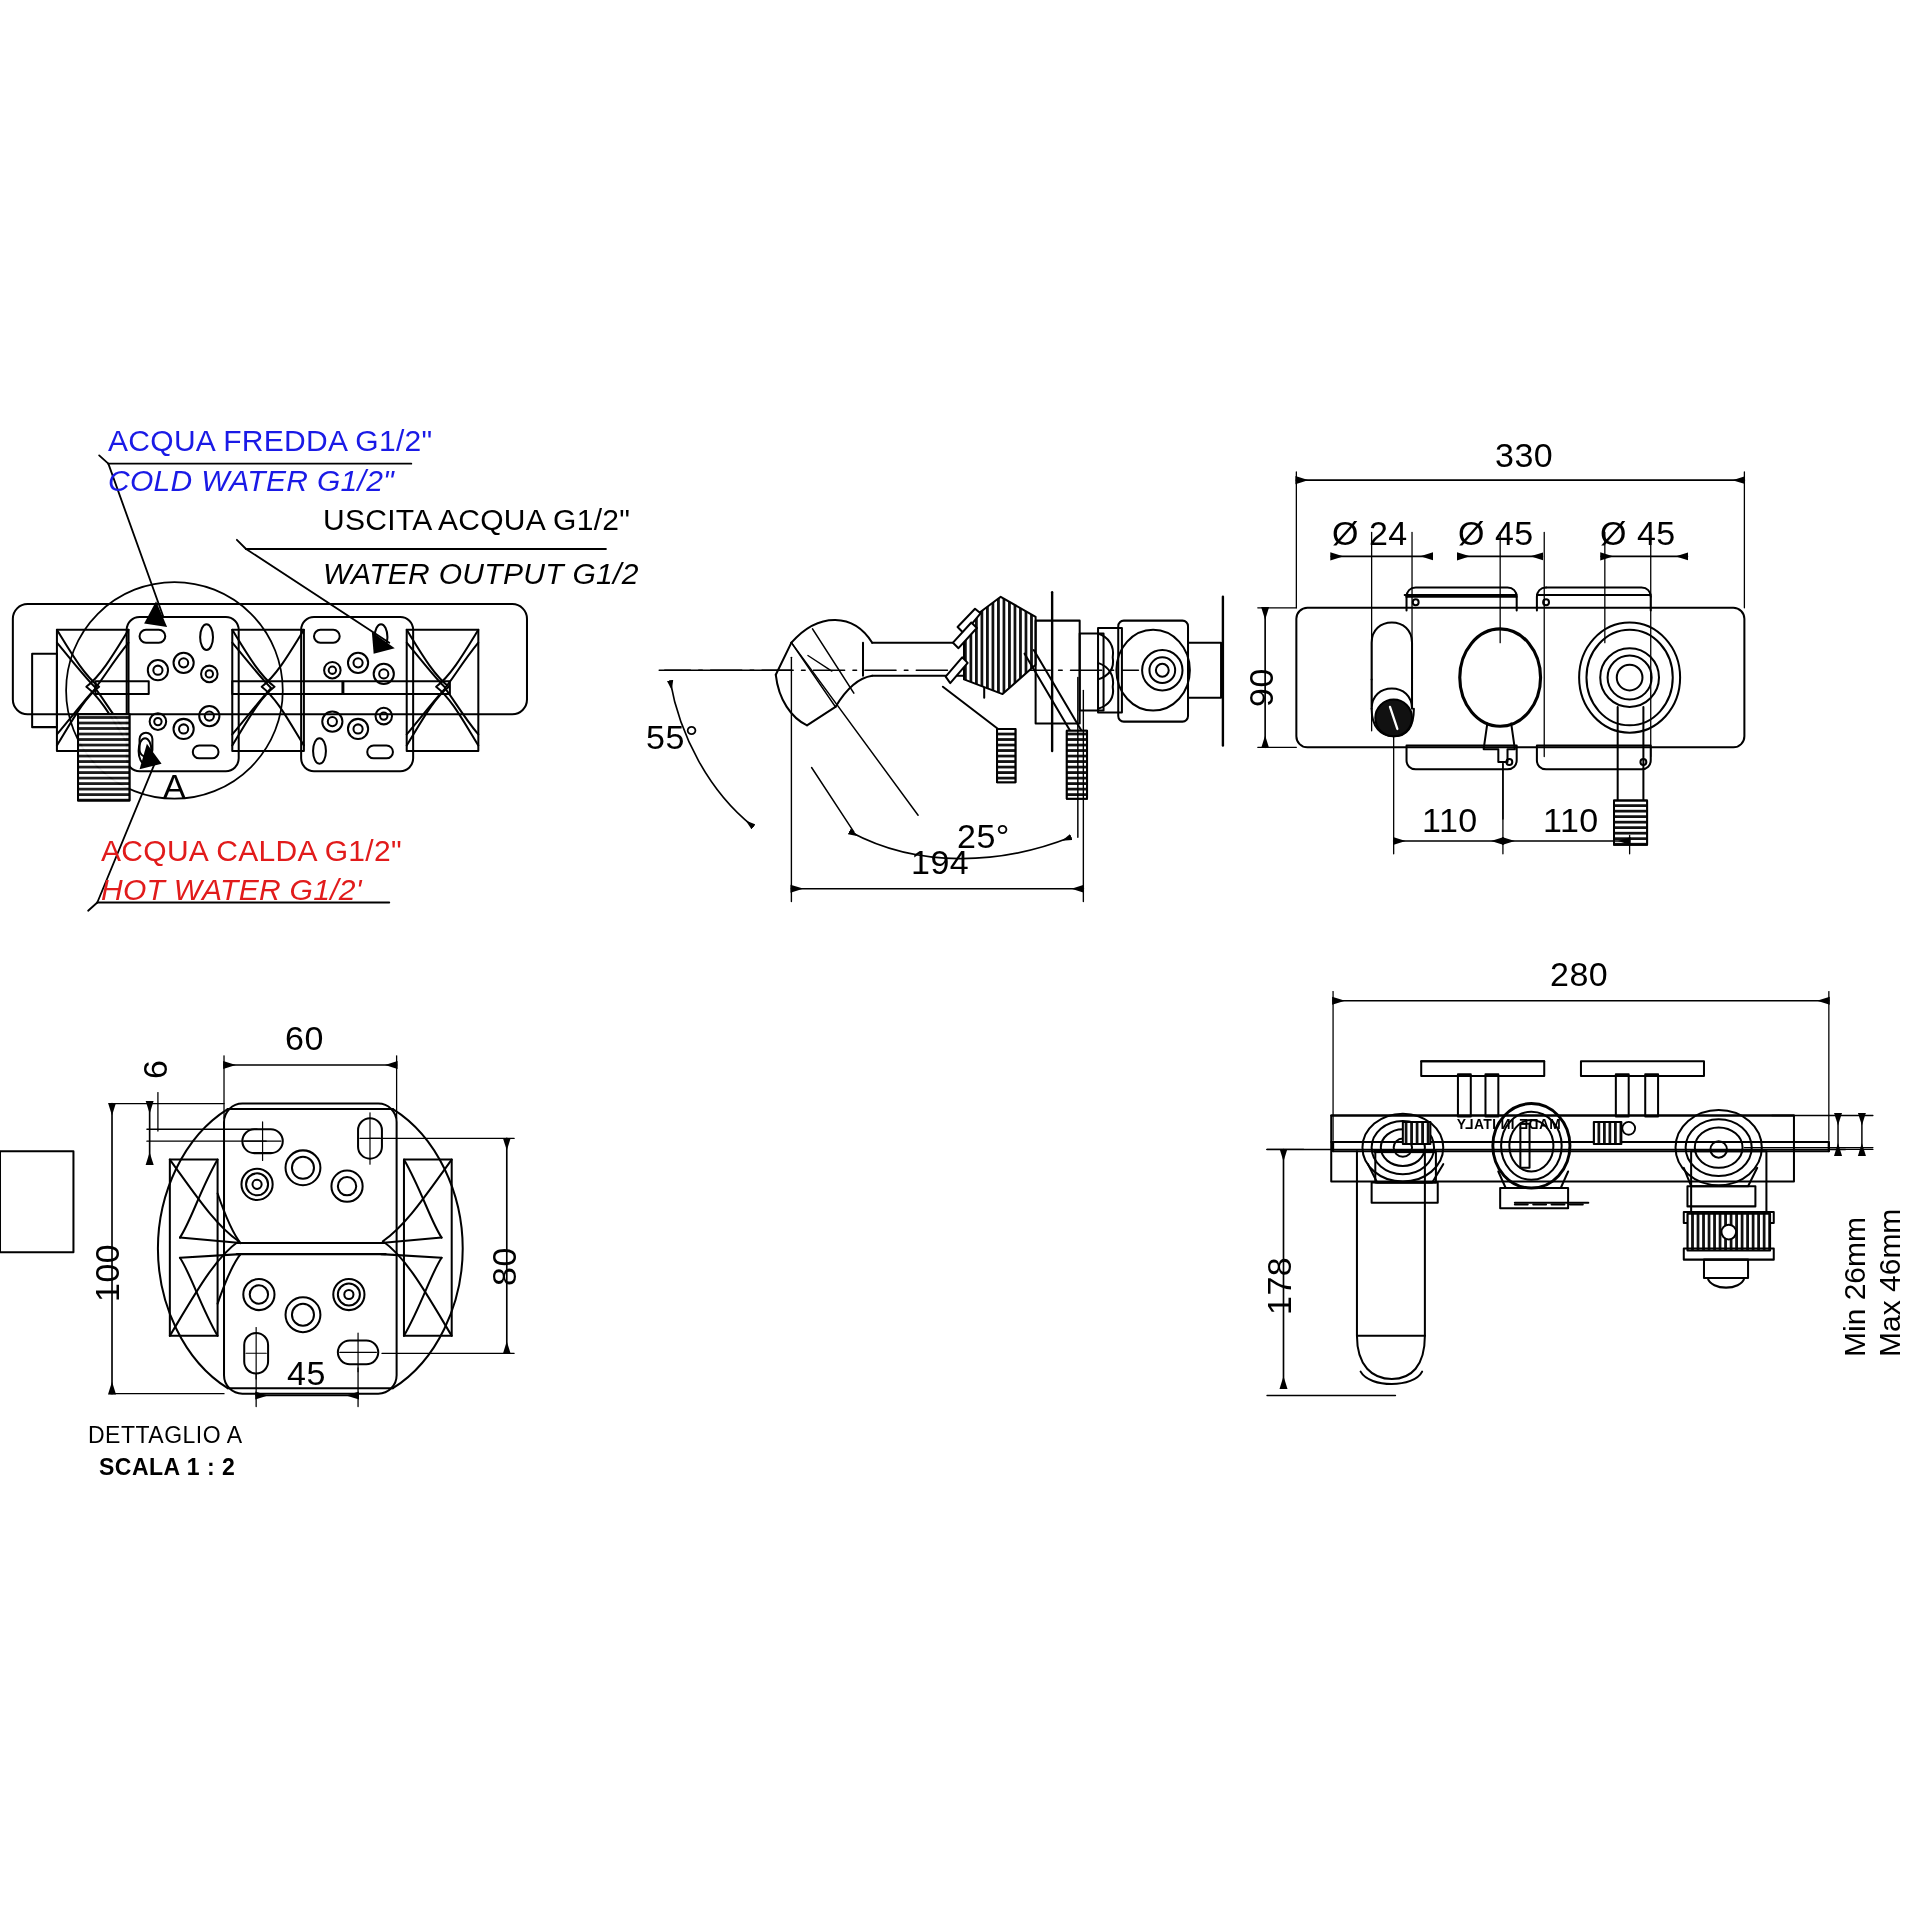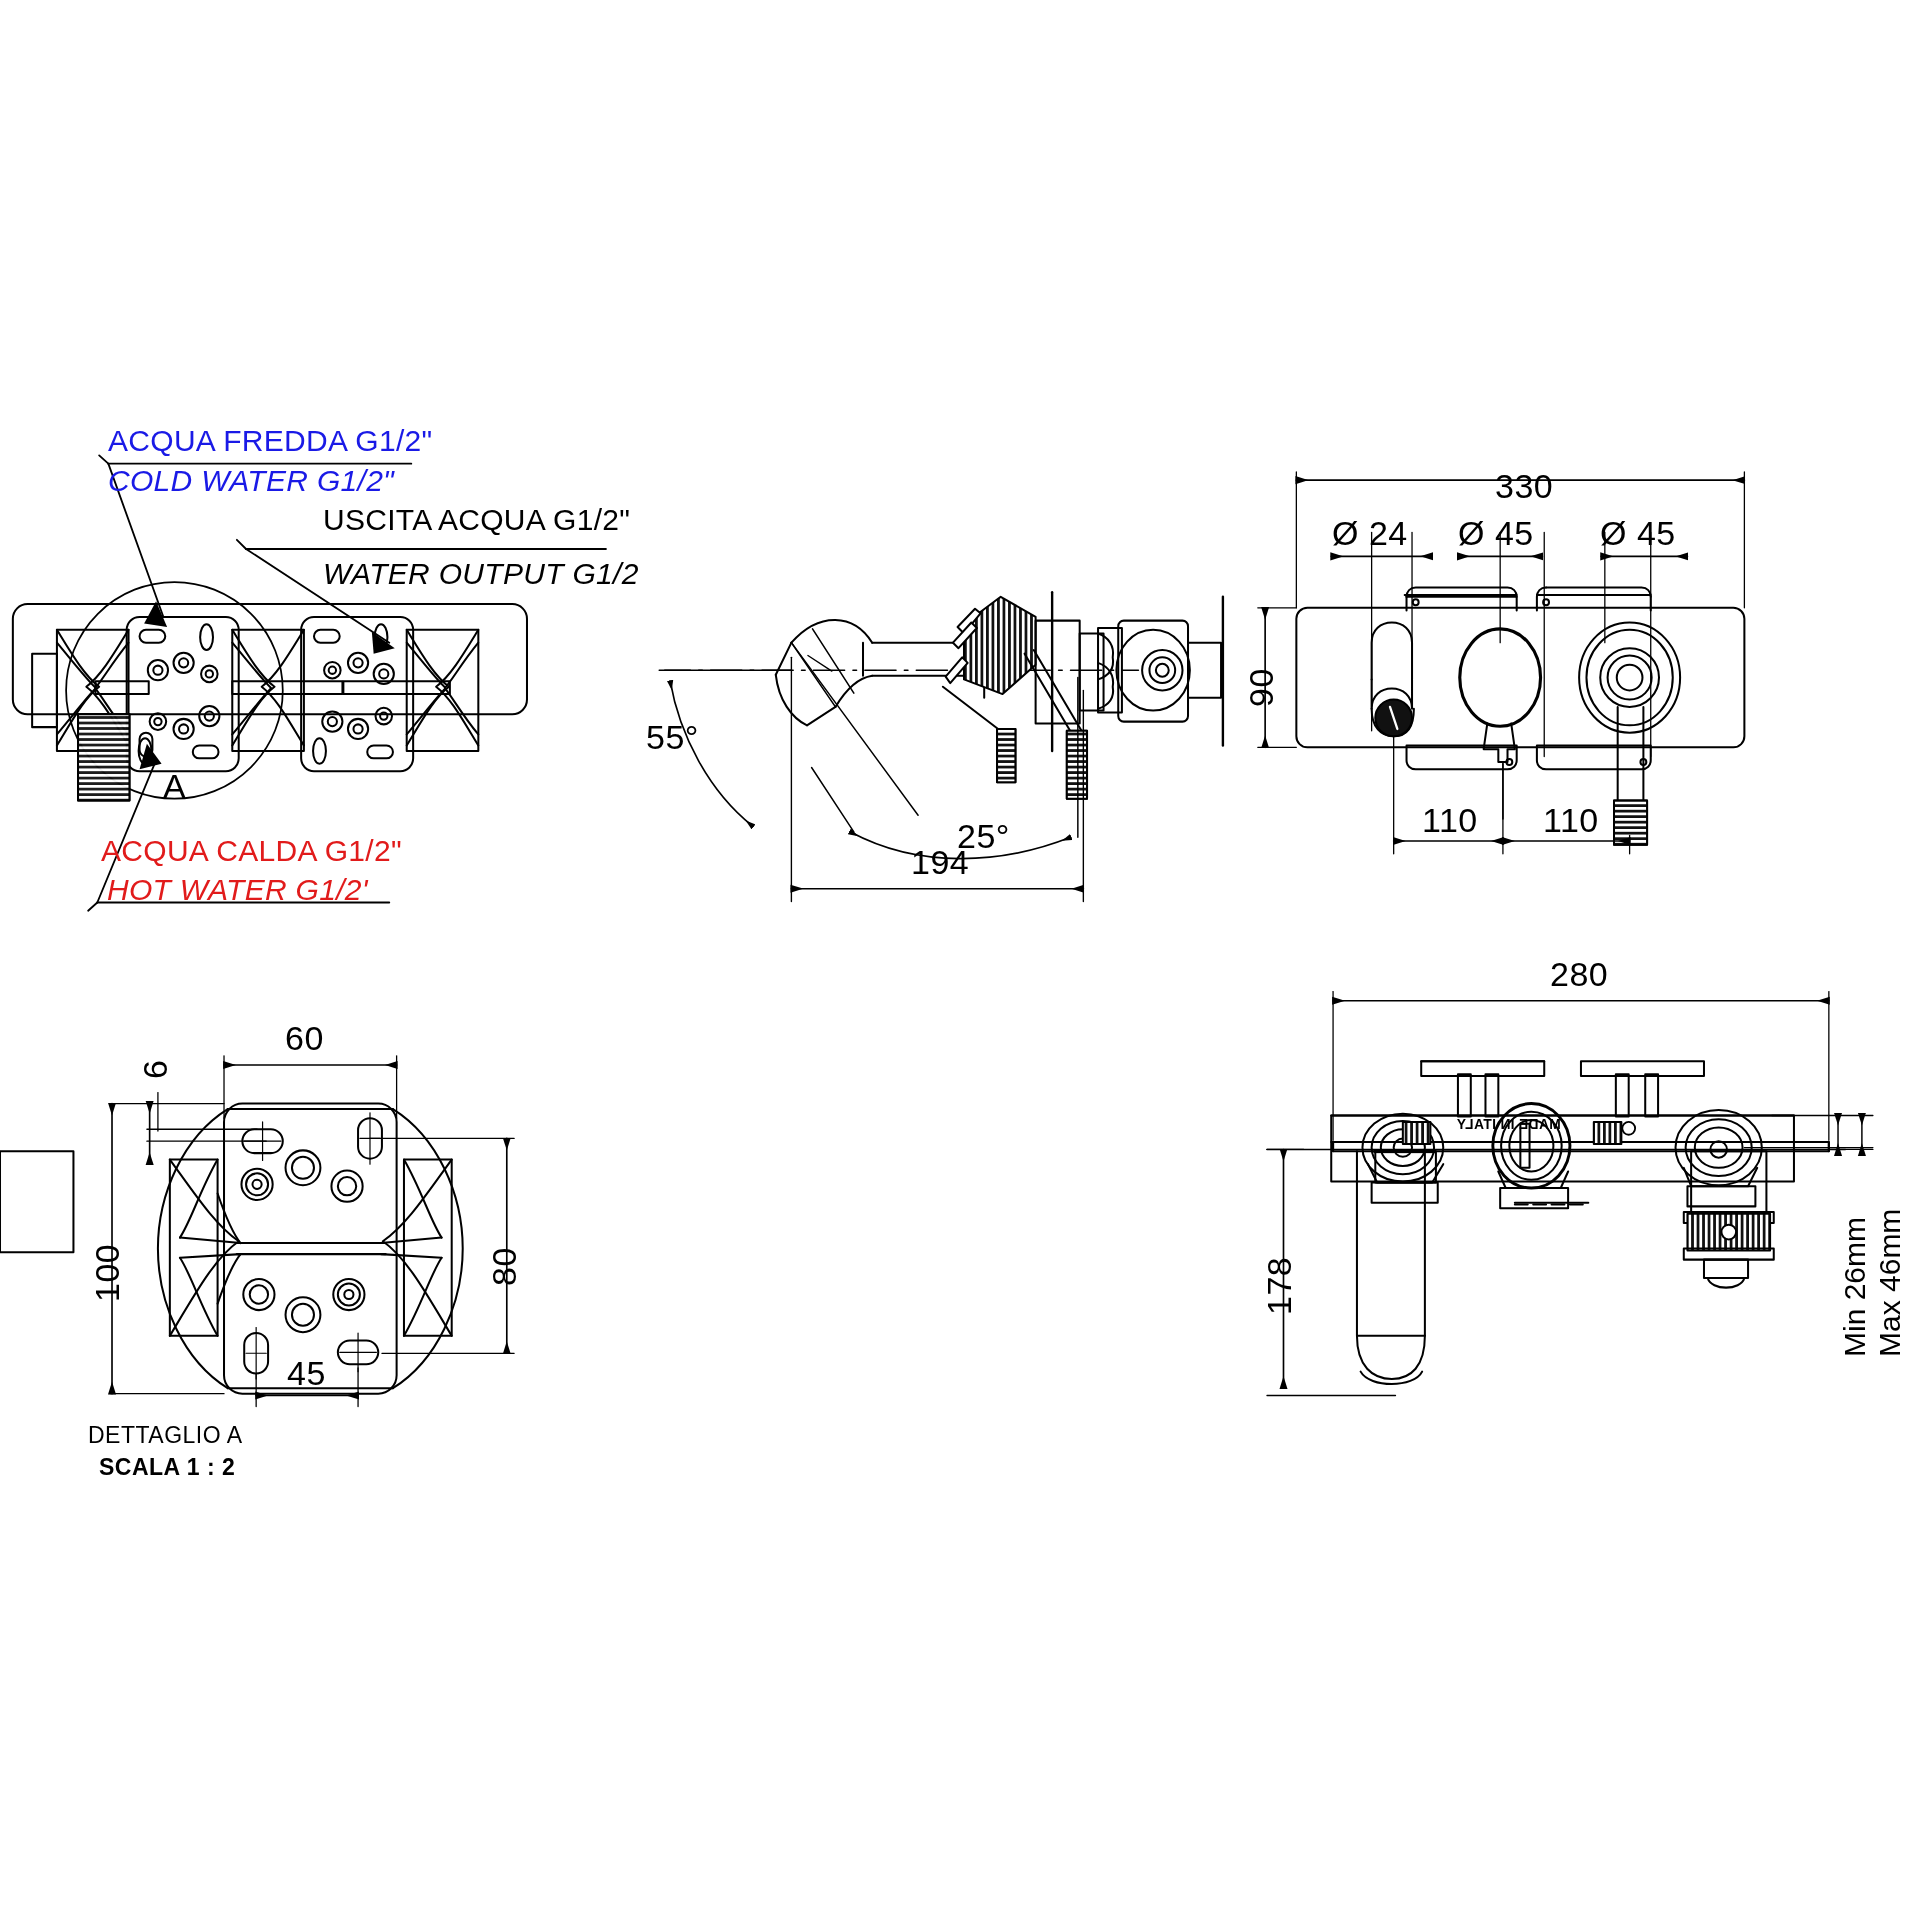--- a/index.html
+++ b/index.html
@@ -557,29 +557,29 @@
   </g>
 </svg>
 
 <div class="lbl note cold" style="left:108px;top:424px;">ACQUA FREDDA G1/2"</div>
 <div class="lbl note cold ital" style="left:108px;top:464px;">COLD WATER G1/2"</div>
 
 <div class="lbl note" style="left:323px;top:503px;">USCITA ACQUA G1/2"</div>
 <div class="lbl note ital" style="left:323px;top:557px;">WATER OUTPUT G1/2</div>
 
 <div class="lbl note hot" style="left:101px;top:834px;">ACQUA CALDA G1/2"</div>
-<div class="lbl note hot ital" style="left:107px;top:873px;">HOT WATER G1/2'</div>
+<div class="lbl note hot ital" style="left:101px;top:873px;">HOT WATER G1/2'</div>
 
 <div class="lbl dim" style="left:163px;top:767px;">A</div>
 
 <div class="lbl dim" style="left:646px;top:718px;text-align:center;">55°</div>
 <div class="lbl dim" style="left:957px;top:817px;text-align:right;">25°</div>
 <div class="lbl dim" style="left:911px;top:843px;">194</div>
 
-<div class="lbl dim" style="left:1495px;top:436px;margin-top:31px;">330</div>
+<div class="lbl dim" style="left:1495px;top:436px;">330</div>
 
 <div class="lbl dim" style="left:1332px;top:514px;">
   <span>Ø</span><span> </span><span>24</span>
 </div>
 <div class="lbl dim" style="left:1458px;top:514px;">
   <span>Ø</span><span> </span><span>45</span>
 </div>
 <div class="lbl dim" style="left:1600px;top:514px;">
   <span>Ø</span><span> </span><span>45</span>
 </div>

